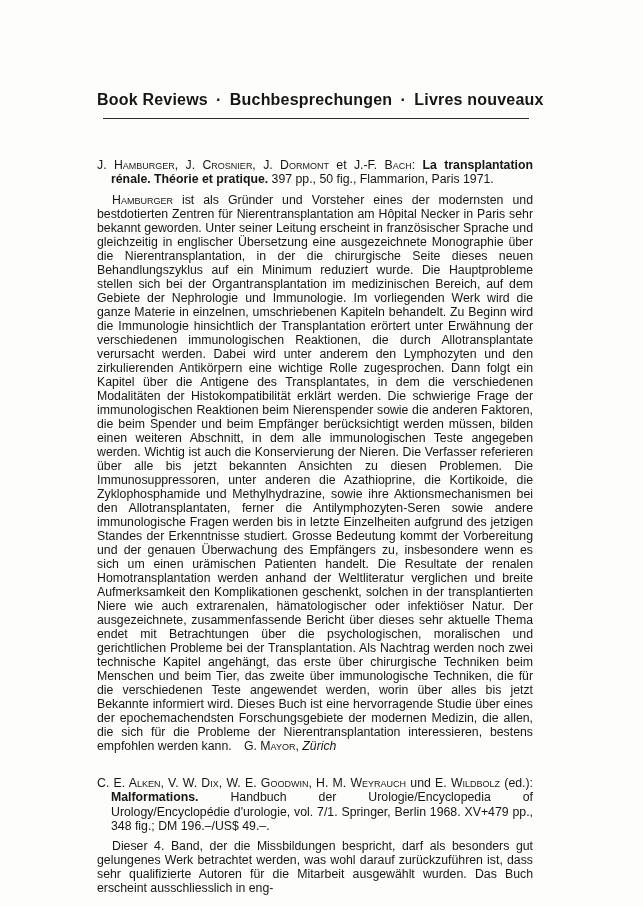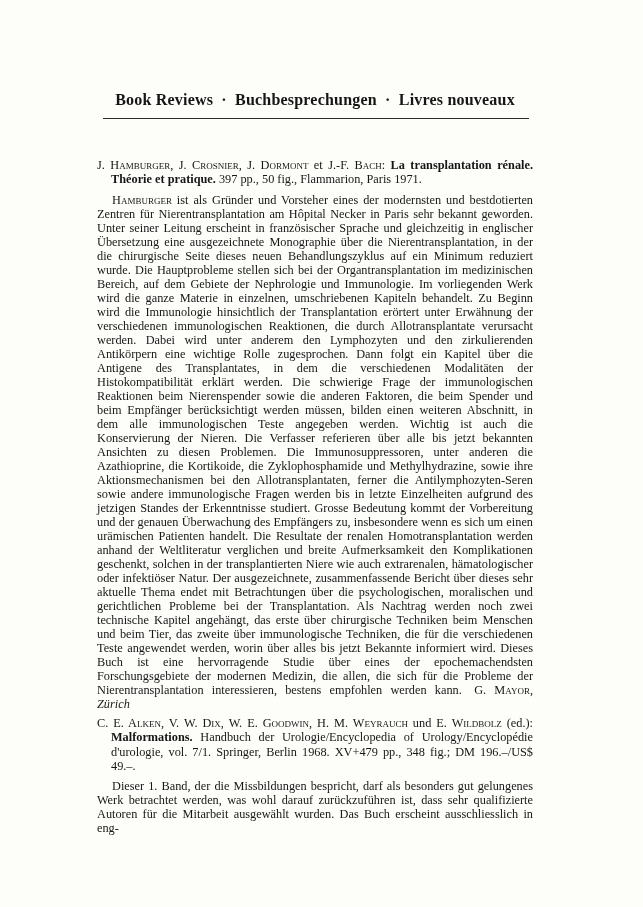--- a/index.html
+++ b/index.html
@@ -2,21 +2,21 @@
 <html><head>
 <meta charset="utf-8">
 <style>
   html, body { margin: 0; padding: 0; background: #f4f3f0; }
   .page {
     position: relative;
     width: 643px;
     height: 907px;
     margin: 0 auto;
     background: #fdfdfa;
-    font-family: Liberation Serif, serif;
+    font-family: Liberation Sans, sans-serif;
     color: #161616;
     overflow: hidden;
   }
   .content {
     position: absolute;
     left: 97px;
     top: 0;
     width: 436px;
   }
   .header-title {
@@ -36,21 +36,21 @@
   .review { margin: 0; }
   .citation {
     margin: 0;
     font-size: 12.3px;
     line-height: 14.4px;
     padding-left: 14px;
     text-indent: -14px;
     text-align: justify;
   }
   .review-1 .citation { margin-top: 39px; }
-  .review-2 .citation { margin-top: 5px; }
+  .review-2 .citation { margin-top: 23px; }
   .review-body {
     margin: 6px 0 0 0;
     font-size: 12.3px;
     line-height: 14px;
     text-align: justify;
     text-indent: 15px;
   }
   
   .sc { font-variant: small-caps; }
   .b  { font-weight: bold; }
@@ -66,17 +66,17 @@
 
     <hr class="header-rule">
 
     <section class="review review-1">
       <p class="citation"><span class="sc">J. Hamburger, J. Crosnier, J. Dormont</span><span> et </span><span class="sc">J.-F. Bach: </span><span class="b">La transplantation rénale. Théorie et pratique. </span><span>397 pp., 50 fig., Flammarion, Paris 1971.</span></p>
       <p class="review-body"><span class="sc">Hamburger</span><span> ist als Gründer und Vorsteher eines der modernsten und bestdotierten Zentren für Nierentransplantation am Hôpital Necker in Paris sehr bekannt geworden. Unter seiner Leitung erscheint in französischer Sprache und gleichzeitig in englischer Übersetzung eine ausgezeichnete Monographie über die Nierentransplantation, in der die chirurgische Seite dieses neuen Behandlungszyklus auf ein Minimum reduziert wurde. Die Hauptprobleme stellen sich bei der Organtransplantation im medizinischen Bereich, auf dem Gebiete der Nephrologie und Immunologie. Im vorliegenden Werk wird die ganze Materie in einzelnen, umschriebenen Kapiteln behandelt. Zu Beginn wird die Immunologie hinsichtlich der Transplantation erörtert unter Erwähnung der verschiedenen immunologischen Reaktionen, die durch Allotransplantate verursacht werden. Dabei wird unter anderem den Lymphozyten und den zirkulierenden Antikörpern eine wichtige Rolle zugesprochen. Dann folgt ein Kapitel über die Antigene des Transplantates, in dem die verschiedenen Modalitäten der Histokompatibilität erklärt werden. Die schwierige Frage der immunologischen Reaktionen beim Nierenspender sowie die anderen Faktoren, die beim Spender und beim Empfänger berücksichtigt werden müssen, bilden einen weiteren Abschnitt, in dem alle immunologischen Teste angegeben werden. Wichtig ist auch die Konservierung der Nieren. Die Verfasser referieren über alle bis jetzt bekannten Ansichten zu diesen Problemen. Die Immunosuppressoren, unter anderen die Azathioprine, die Kortikoide, die Zyklophosphamide und Methylhydrazine, sowie ihre Aktionsmechanismen bei den Allotransplantaten, ferner die Antilymphozyten-Seren sowie andere immunologische Fragen werden bis in letzte Einzelheiten aufgrund des jetzigen Standes der Erkenntnisse studiert. Grosse Bedeutung kommt der Vorbereitung und der genauen Überwachung des Empfängers zu, insbesondere wenn es sich um einen urämischen Patienten handelt. Die Resultate der renalen Homotransplantation werden anhand der Weltliteratur verglichen und breite Aufmerksamkeit den Komplikationen geschenkt, solchen in der transplantierten Niere wie auch extrarenalen, hämatologischer oder infektiöser Natur. Der ausgezeichnete, zusammenfassende Bericht über dieses sehr aktuelle Thema endet mit Betrachtungen über die psychologischen, moralischen und gerichtlichen Probleme bei der Transplantation. Als Nachtrag werden noch zwei technische Kapitel angehängt, das erste über chirurgische Techniken beim Menschen und beim Tier, das zweite über immunologische Techniken, die für die verschiedenen Teste angewendet werden, worin über alles bis jetzt Bekannte informiert wird. Dieses Buch ist eine hervorragende Studie über eines der epochemachendsten Forschungsgebiete der modernen Medizin, die allen, die sich für die Probleme der Nierentransplantation interessieren, bestens empfohlen werden kann.</span><span> </span><span class="sc">G. Mayor, </span><span class="i">Zürich</span></p>
     </section>
 
     <section class="review review-2">
       <p class="citation"><span class="sc">C. E. Alken, V. W. Dix, W. E. Goodwin, H. M. Weyrauch</span><span> und </span><span class="sc">E. Wildbolz</span><span> (ed.): </span><span class="b">Malformations. </span><span>Handbuch der Urologie/Encyclopedia of Urology/Encyclopédie d'urologie, vol. 7/1. Springer, Berlin 1968. XV+479 pp., 348 fig.;  DM 196.–/US$ 49.–.</span></p>
-      <p class="review-body"><span>Dieser 1. Band, der die Missbildungen bespricht, darf als besonders gut gelungenes Werk betrachtet werden, was wohl darauf zurückzuführen ist, dass sehr qualifizierte Autoren für die Mitarbeit ausgewählt wurden. Das Buch erscheint ausschliesslich in eng-</span></p>
+      <p class="review-body"><span>Dieser 4. Band, der die Missbildungen bespricht, darf als besonders gut gelungenes Werk betrachtet werden, was wohl darauf zurückzuführen ist, dass sehr qualifizierte Autoren für die Mitarbeit ausgewählt wurden. Das Buch erscheint ausschliesslich in eng-</span></p>
     </section>
 
   </div>
 </div>
 
 </body></html>

